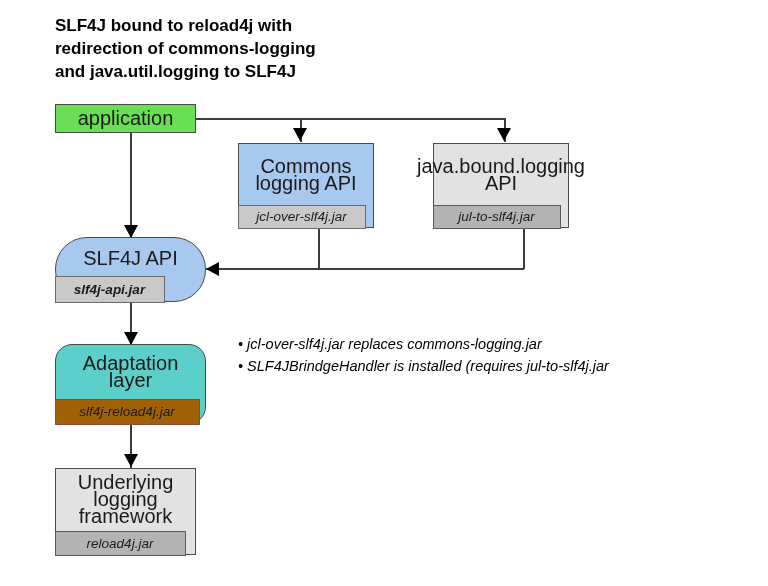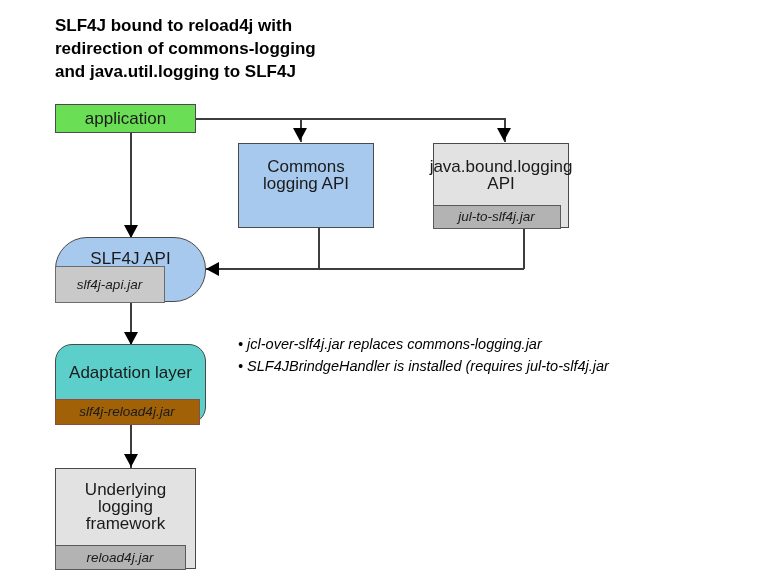--- a/index.html
+++ b/index.html
@@ -36,21 +36,21 @@
     position: absolute;
     box-sizing: border-box;
     border: 1.5px solid #4a4a4a;
     display: flex;
     flex-direction: column;
     align-items: center;
     justify-content: center;
     color: #1a1a1a;
   }
   .node .node-title {
-    font-size: 17px;
+    font-size: 20px;
     line-height: 17px;
     text-align: center;
     white-space: pre-line;
     padding: 0 4px;
   }
 
   
   .jar {
     position: absolute;
     left: -1.5px;
@@ -151,45 +151,48 @@
   <div class="ln v" style="left:130px; top:424px; height:44px;"></div>
   <div class="arrow-down" style="left:124px; top:454px;"></div>
 
   <div class="node n-green" style="left:55px; top:104px; width:141px; height:29px;">
     <div class="node-title">application</div>
   </div>
 
   <div class="node n-blue" style="left:238px; top:143px; width:136px; height:85px;">
     <div class="node-title" style="margin-bottom:22px;">Commons
 logging API</div>
+    <div class="jar" style="width:128px; height:24px;">
+      <span>jcl-over-slf4j.jar</span>
+    </div>
   </div>
 
   <div class="node n-gray" style="left:433px; top:143px; width:136px; height:85px;">
     <div class="node-title" style="margin-bottom:22px;">java.bound.logging
 API</div>
     <div class="jar dark" style="width:128px; height:24px;">
       <span>jul-to-slf4j.jar</span>
     </div>
   </div>
 
   <div class="node n-blue" style="left:55px; top:237px; width:151px; height:65px;border-radius:32px;">
     <div class="node-title" style="margin-bottom:22px;">SLF4J API</div>
-    <div class="jar" style="width:110px; height:37px;">
+    <div class="jar" style="width:110px; height:27px;font-weight:bold;">
       <span>slf4j-api.jar</span>
     </div>
   </div>
 
   <div class="node n-teal" style="left:55px; top:344px; width:151px; height:80px;border-radius:17px;">
     <div class="node-title" style="margin-bottom:24px;">Adaptation layer</div>
     <div class="jar rose" style="width:145px; height:26px;">
       <span>slf4j-reload4j.jar</span>
     </div>
   </div>
 
-  <div class="node n-gray" style="left:55px; top:468px; width:141px; height:101px;">
+  <div class="node n-gray" style="left:55px; top:468px; width:141px; height:87px;">
     <div class="node-title" style="margin-bottom:24px;">Underlying
 logging
 framework</div>
     <div class="jar dark" style="width:131px; height:25px;">
       <span>reload4j.jar</span>
     </div>
   </div>
 
   <div class="notes">
     <span class="bullet-row">

